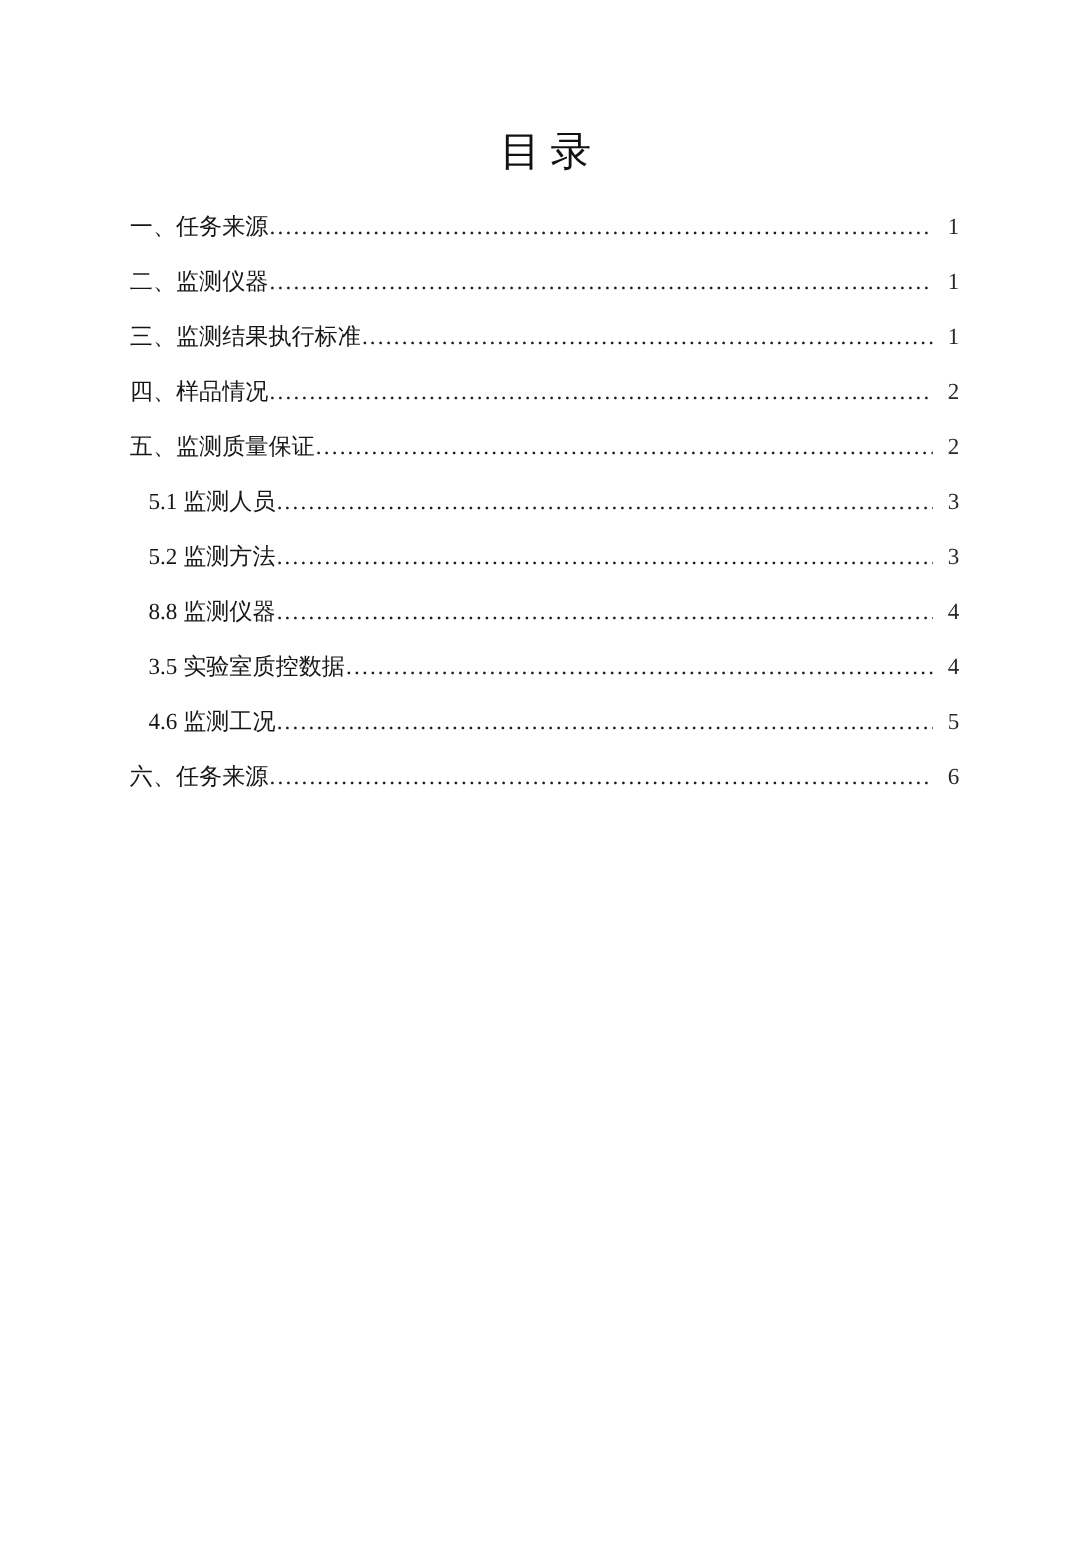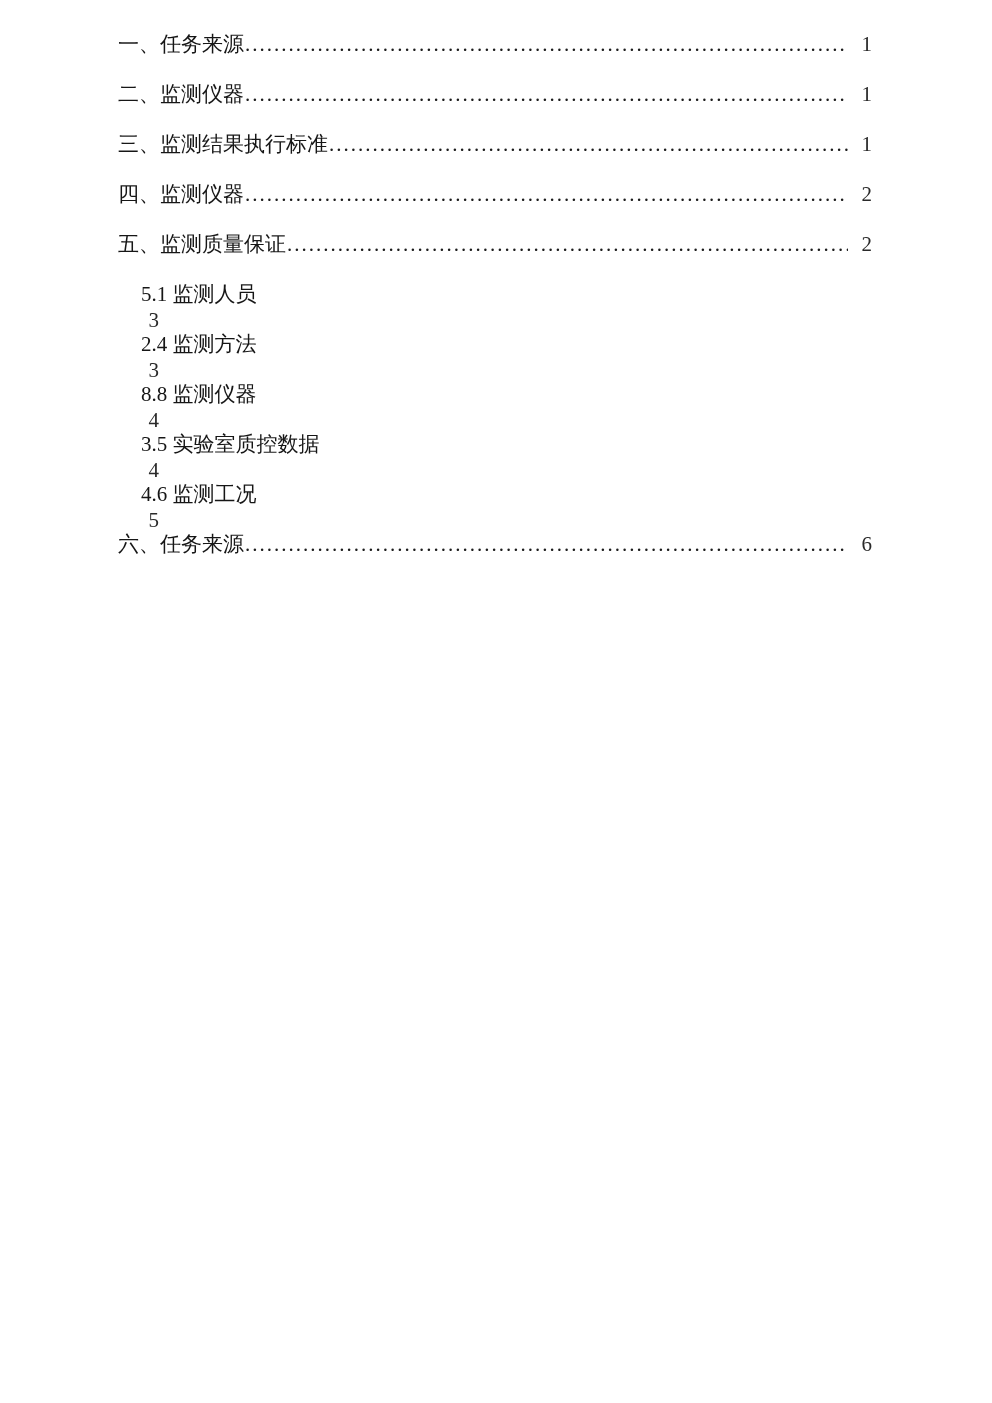--- a/index.html
+++ b/index.html
@@ -34,21 +34,20 @@
   .toc-row {
     display: flex;
     align-items: baseline;
     height: 50px;
     padding-top: 13px;
     box-sizing: border-box;
     cursor: pointer;
   }
   .toc-row.level-2 {
     padding-left: 17px;
-    flex-direction: column;
   }
   .toc-label {
     flex: 0 0 auto;
     font-size: 21px;
     line-height: 26px;
     white-space: nowrap;
     color: #161616;
   }
   .toc-dots {
     flex: 1 1 auto;
@@ -67,59 +66,60 @@
     text-align: right;
     font-size: 21px;
     line-height: 26px;
     color: #2a2a2a;
   }
 </style>
 </head>
 <body>
 
 <div class="page">
+  <h1 class="doc-title">目录</h1>
   <div class="toc" id="toc-list">
   <div class="toc-row level-1">
     <span class="toc-label">一、任务来源</span>
     <span class="toc-dots">........................................................................................................................................................................................................</span>
     <span class="toc-page">1</span>
   </div>
 
   <div class="toc-row level-1">
     <span class="toc-label">二、监测仪器</span>
     <span class="toc-dots">........................................................................................................................................................................................................</span>
     <span class="toc-page">1</span>
   </div>
 
   <div class="toc-row level-1">
     <span class="toc-label">三、监测结果执行标准</span>
     <span class="toc-dots">........................................................................................................................................................................................................</span>
     <span class="toc-page">1</span>
   </div>
 
   <div class="toc-row level-1">
-    <span class="toc-label">四、监测仪器</span>
+    <span class="toc-label">四、样品情况</span>
     <span class="toc-dots">........................................................................................................................................................................................................</span>
     <span class="toc-page">2</span>
   </div>
 
   <div class="toc-row level-1">
     <span class="toc-label">五、监测质量保证</span>
     <span class="toc-dots">........................................................................................................................................................................................................</span>
     <span class="toc-page">2</span>
   </div>
 
   <div class="toc-row level-2">
     <span class="toc-label">5.1 监测人员</span>
     <span class="toc-dots">........................................................................................................................................................................................................</span>
     <span class="toc-page">3</span>
   </div>
 
   <div class="toc-row level-2">
-    <span class="toc-label">2.4 监测方法</span>
+    <span class="toc-label">5.2 监测方法</span>
     <span class="toc-dots">........................................................................................................................................................................................................</span>
     <span class="toc-page">3</span>
   </div>
 
   <div class="toc-row level-2">
     <span class="toc-label">8.8 监测仪器</span>
     <span class="toc-dots">........................................................................................................................................................................................................</span>
     <span class="toc-page">4</span>
   </div>
 

